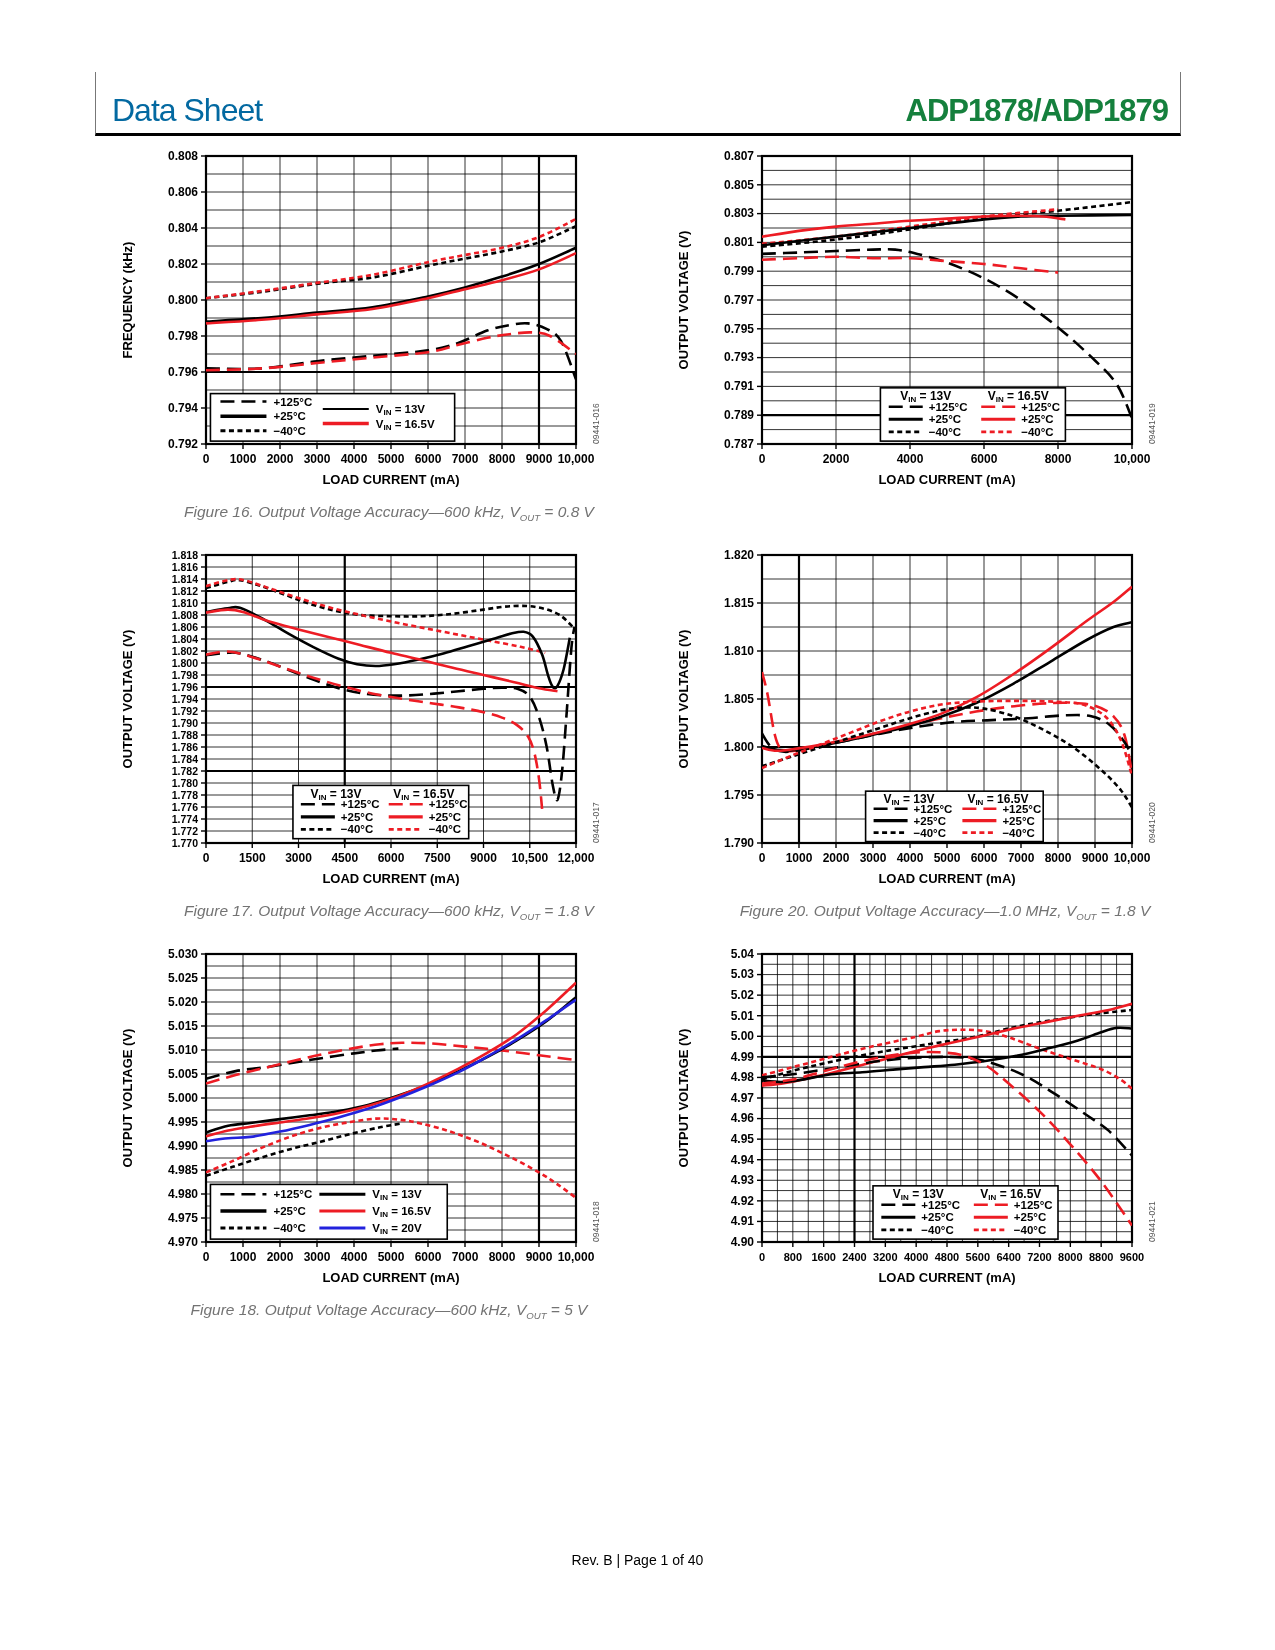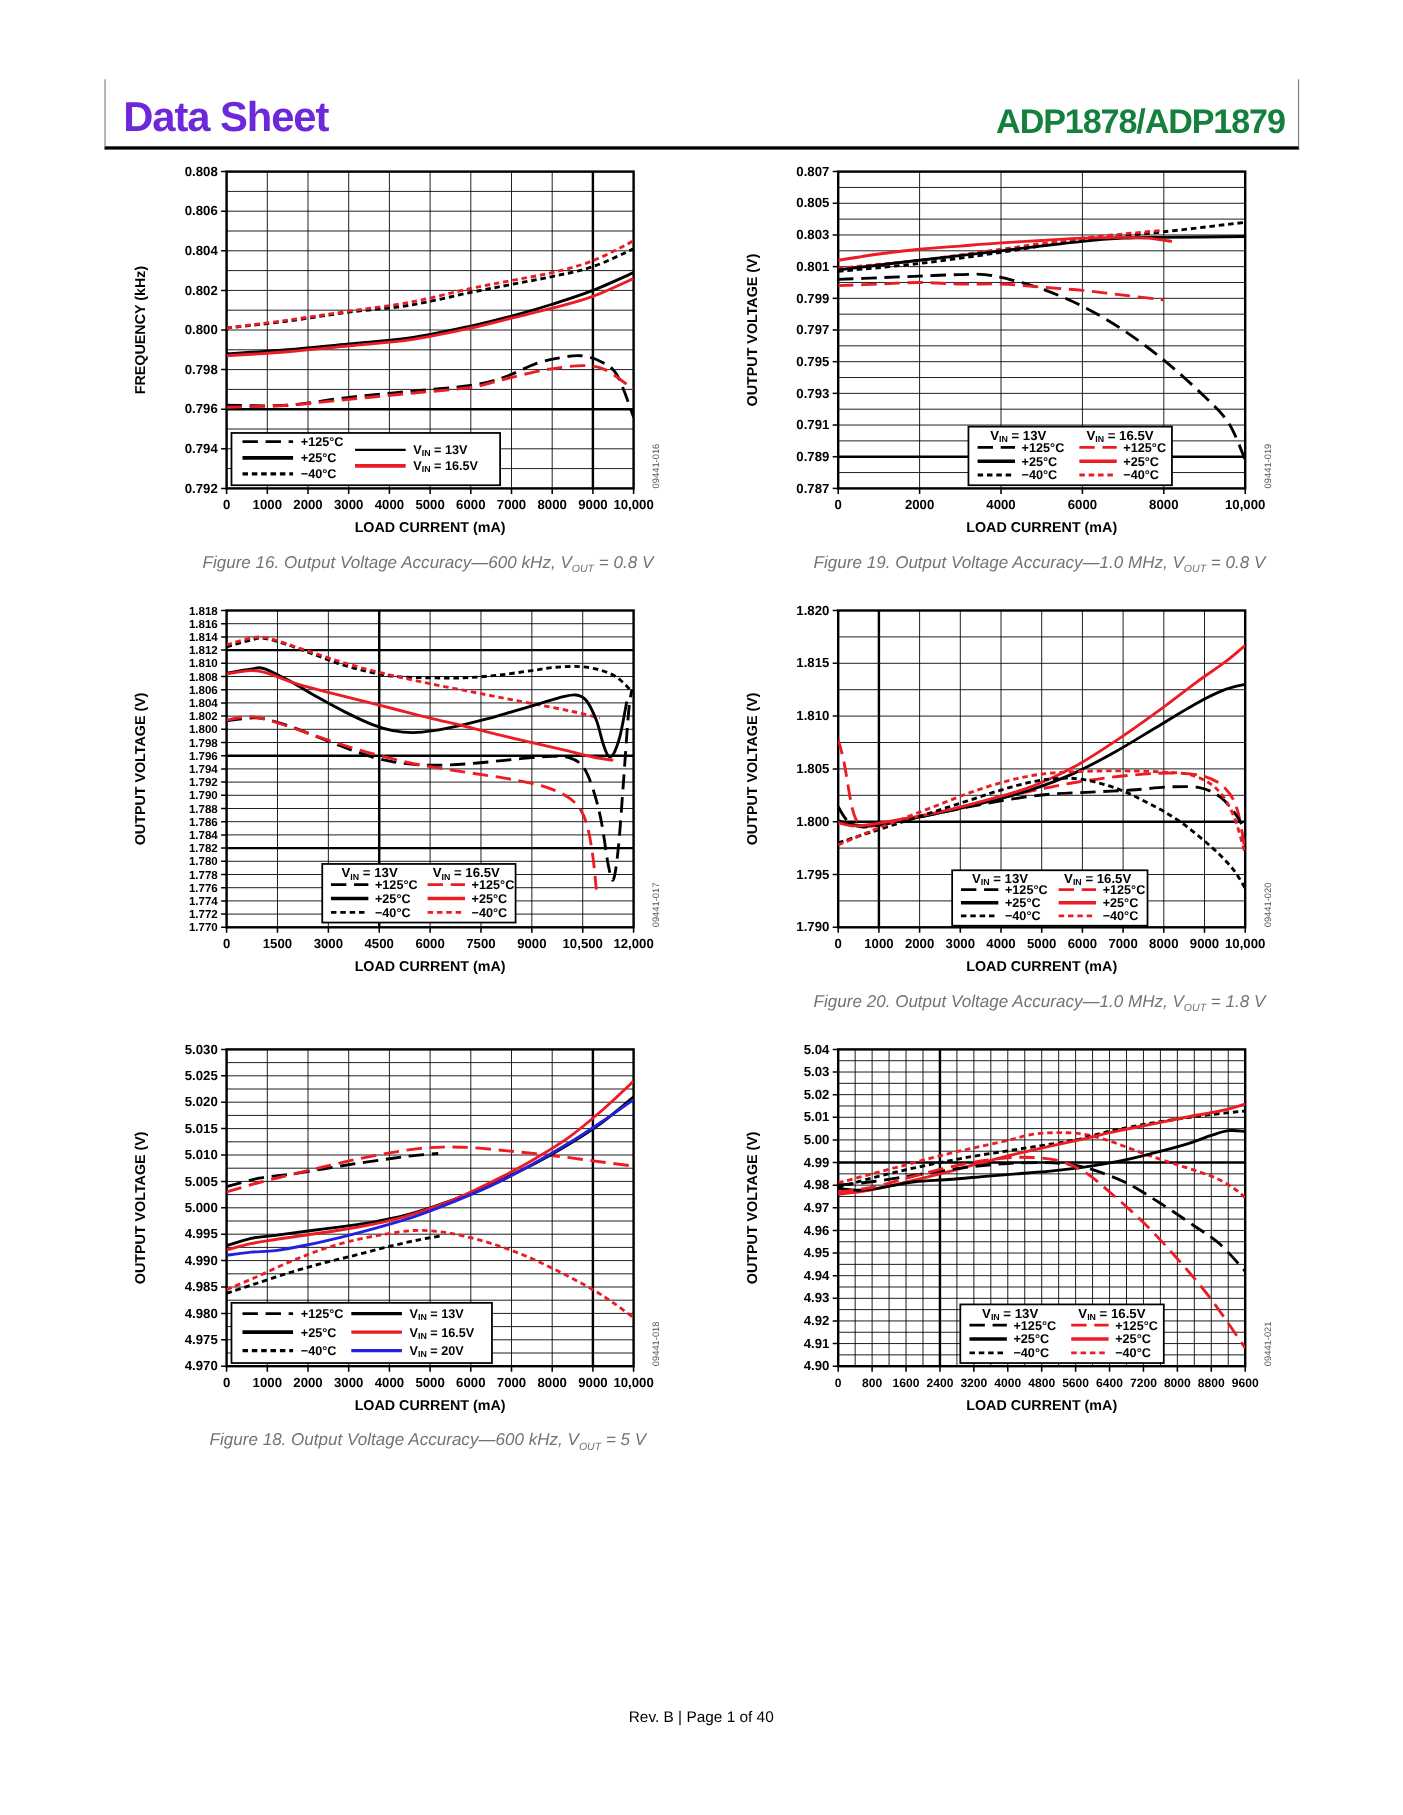--- a/index.html
+++ b/index.html
@@ -2,21 +2,21 @@
 <html><head>
 <meta charset="utf-8">
 <style>
   html,body{margin:0;padding:0;background:#fff;}
   .page{position:relative;width:1275px;height:1650px;background:#fff;
         font-family:"Liberation Sans",sans-serif;overflow:hidden;}
   .hdr{position:absolute;left:95px;top:72px;width:1086px;height:64px;
        border-bottom:3px solid #000;border-left:1px solid #777;border-right:1px solid #777;
        display:flex;justify-content:space-between;align-items:flex-end;
        padding:0 12px 4px 16px;box-sizing:border-box;}
-  .hdr-left{color:#6d28d9;font-size:38px;font-weight:bold;letter-spacing:-1px;}
+  .hdr-left{color:#0369a1;font-size:32px;font-weight:normal;letter-spacing:-1px;}
   .hdr-right{color:#15803d;font-size:31px;font-weight:bold;letter-spacing:-1px;}
   .grid6{position:absolute;left:118px;top:146px;width:1044px;
          display:grid;grid-template-columns:1fr 1fr;column-gap:56px;row-gap:22px;}
   figure{margin:0;padding:0;width:500px;}
   svg.chart{display:block;width:500px;height:352px;}
   figcaption{margin-top:5px;padding-left:42px;text-align:center;font-style:italic;
              font-size:15.5px;color:#737373;}
   figcaption sub{font-size:62%;}
   .ftr{position:absolute;left:0;top:1552px;width:1275px;text-align:center;
        font-size:14px;color:#000;}
@@ -218,21 +218,20 @@
           <text x="254.725" y="289.85619277108435" text-anchor="start" class="t-leg">−40°C</text>
           <text x="344.225" y="254.0366265060241" text-anchor="middle" class="t-leghdr"><tspan>V</tspan><tspan dy="2" font-size="8">IN</tspan><tspan dy="-2"> = 16.5V</tspan></text>
           <line x1="307.225" y1="260.6926265060241" x2="341.225" y2="260.6926265060241" stroke="#ed1c24" stroke-width="2.6" stroke-dasharray="14,7"></line>
           <text x="347.225" y="264.6926265060241" text-anchor="start" class="t-leg">+125°C</text>
           <line x1="307.225" y1="273.27440963855423" x2="341.225" y2="273.27440963855423" stroke="#ed1c24" stroke-width="3.2"></line>
           <text x="347.225" y="277.27440963855423" text-anchor="start" class="t-leg">+25°C</text>
           <line x1="307.225" y1="285.85619277108435" x2="341.225" y2="285.85619277108435" stroke="#ed1c24" stroke-width="2.6" stroke-dasharray="5,3.5"></line>
           <text x="347.225" y="289.85619277108435" text-anchor="start" class="t-leg">−40°C</text>
           <text x="481" y="298" text-anchor="start" class="t-code" transform="rotate(-90 481 298)">09441-019</text>
         </svg>
-      <figcaption>Figure 19. Output Voltage Accuracy—1.0 MHz, V<sub>OUT</sub> = 0.8 V</figcaption>
     </figure>
     <figure>
       <svg class="chart" viewBox="0 0 500 352">
           <defs>
             <clipPath id="clip2">
               <rect x="88" y="10" width="370" height="288"></rect>
             </clipPath>
           </defs>
           <line x1="134.25" y1="10" x2="134.25" y2="298" stroke="#000" stroke-width="0.8"></line>
           <line x1="180.5" y1="10" x2="180.5" y2="298" stroke="#000" stroke-width="0.8"></line>
@@ -351,20 +350,21 @@
           <text x="222.85875" y="288.41619277108435" text-anchor="start" class="t-leg">−40°C</text>
           <text x="305.88374999999996" y="252.5966265060241" text-anchor="middle" class="t-leghdr"><tspan>V</tspan><tspan dy="2" font-size="8">IN</tspan><tspan dy="-2"> = 16.5V</tspan></text>
           <line x1="270.73375" y1="259.2526265060241" x2="304.73375" y2="259.2526265060241" stroke="#ed1c24" stroke-width="2.6" stroke-dasharray="14,7"></line>
           <text x="310.73375" y="263.2526265060241" text-anchor="start" class="t-leg">+125°C</text>
           <line x1="270.73375" y1="271.83440963855423" x2="304.73375" y2="271.83440963855423" stroke="#ed1c24" stroke-width="3.2"></line>
           <text x="310.73375" y="275.83440963855423" text-anchor="start" class="t-leg">+25°C</text>
           <line x1="270.73375" y1="284.41619277108435" x2="304.73375" y2="284.41619277108435" stroke="#ed1c24" stroke-width="2.6" stroke-dasharray="5,3.5"></line>
           <text x="310.73375" y="288.41619277108435" text-anchor="start" class="t-leg">−40°C</text>
           <text x="481" y="298" text-anchor="start" class="t-code" transform="rotate(-90 481 298)">09441-017</text>
         </svg>
+      <figcaption>Figure 17. Output Voltage Accuracy—600 kHz, V<sub>OUT</sub> = 1.8 V</figcaption>
     </figure>
     <figure>
       <svg class="chart" viewBox="0 0 500 352">
           <defs>
             <clipPath id="clip3">
               <rect x="88" y="10" width="370" height="288"></rect>
             </clipPath>
           </defs>
           <line x1="125" y1="10" x2="125" y2="298" stroke="#000" stroke-width="2.2"></line>
           <line x1="162" y1="10" x2="162" y2="298" stroke="#000" stroke-width="0.8"></line>

